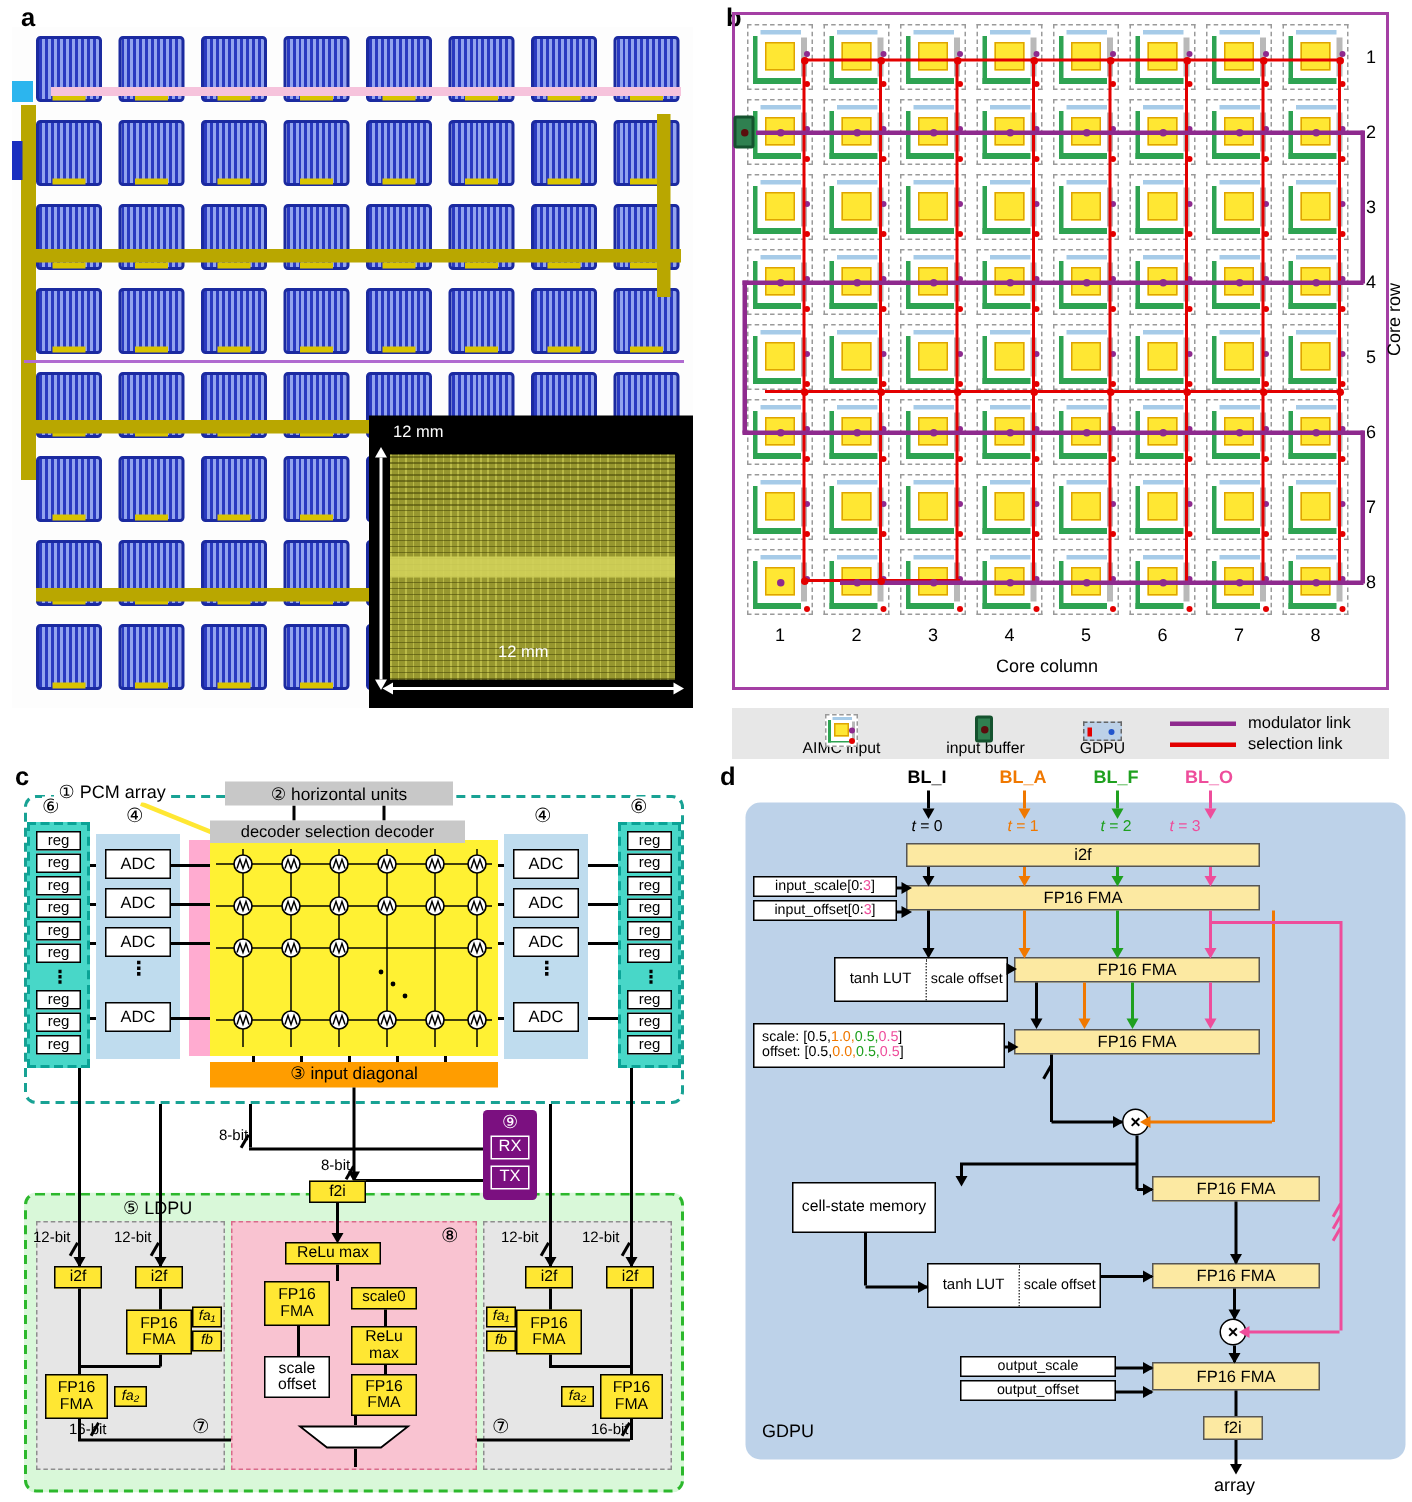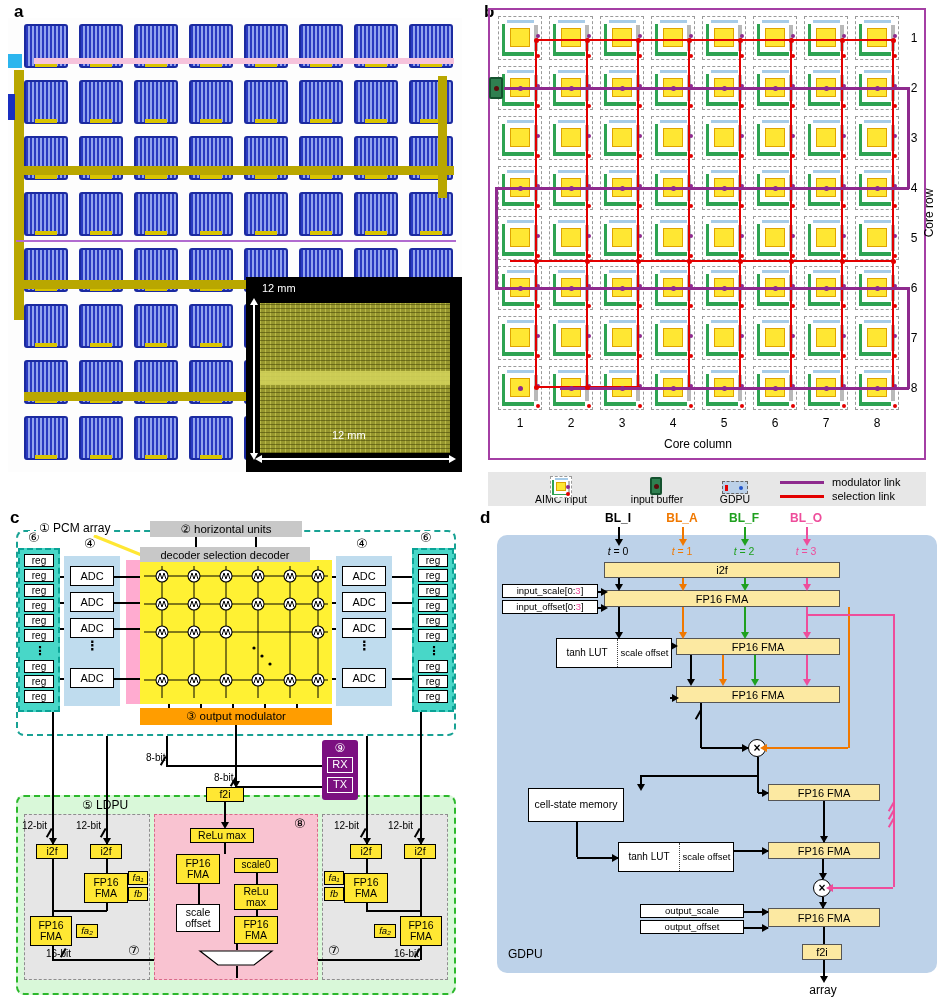--- a/index.html
+++ b/index.html
@@ -371,21 +371,21 @@
         <use href="#pcmcell" x="86" y="120"></use>
         <use href="#pcmcell" x="118" y="120"></use>
         <use href="#pcmcell" x="150" y="120"></use>
         <use href="#pcmcell" x="178" y="120"></use>
         <circle cx="114" cy="88" r="1.6"></circle>
         <circle cx="122" cy="96" r="1.6"></circle>
         <circle cx="130" cy="104" r="1.6"></circle>
       </svg>
   </div>
 
-  <div class="bx" style="left:140px;top:708px;width:192px;height:17px;background:#ff9d00;border:none;font-size:11.5px">③ output modulator</div>
+  <div class="bx" style="left:140px;top:708px;width:192px;height:17px;background:#ff9d00;border:none;font-size:11.5px">③ input diagonal</div>
 
   <div class="abs" style="left:322px;top:740px;width:36px;height:60px;background:#7b1080;border-radius:3px;z-index:4">
     <div class="t c" style="left:0;top:2px;width:36px;color:#fff;font-size:12px">⑨</div>
     <div class="bx" style="left:5px;top:17px;width:26px;height:16px;background:transparent;border:1.5px solid #fff;color:#fff;font-size:11px">RX</div>
     <div class="bx" style="left:5px;top:37px;width:26px;height:16px;background:transparent;border:1.5px solid #fff;color:#fff;font-size:11px">TX</div>
   </div>
   <div class="t" style="left:146px;top:752px;font-size:10px">8-bit</div>
   <div class="t" style="left:214px;top:772px;font-size:10px">8-bit</div>
 
   <div class="abs" style="left:16px;top:795px;width:440px;height:200px;background:#d9f8d9;border:2px dashed #2cb82c;border-radius:8px"></div>
@@ -447,20 +447,24 @@
       <span style="color: rgb(238, 77, 155);">3</span>
       <span style="color: rgb(0, 0, 0);">]</span>
     </div>
 
   <div class="bx" style="left:556px;top:638px;width:116px;height:30px;padding:0">
     <div style="width:60px;font-size:10px">tanh LUT</div>
     <div class="c" style="flex:1;border-left:1px dotted #444;height:100%;font-size:9.5px">scale offset</div>
   </div>
   <div class="bar" style="left:676px;top:638px;width:164px;height:17px">FP16 FMA</div>
 
+  <div class="bx" style="left:502px;top:682px;width:168px;height:30px;flex-direction:column;align-items:flex-start;padding-left:5px">
+    <div style="font-size:9.5px"><span style="color: rgb(0, 0, 0);">scale: [</span><span style="color: rgb(0, 0, 0);">0.5,</span><span style="color: rgb(240, 120, 0);">1.0,</span><span style="color: rgb(31, 160, 31);">0.5,</span><span style="color: rgb(238, 77, 155);">0.5</span><span style="color: rgb(0, 0, 0);">]</span></div>
+    <div style="font-size:9.5px"><span style="color: rgb(0, 0, 0);">offset: [</span><span style="color: rgb(0, 0, 0);">0.5,</span><span style="color: rgb(240, 120, 0);">0.0,</span><span style="color: rgb(31, 160, 31);">0.5,</span><span style="color: rgb(238, 77, 155);">0.5</span><span style="color: rgb(0, 0, 0);">]</span></div>
+  </div>
   <div class="bar" style="left:676px;top:686px;width:164px;height:17px">FP16 FMA</div>
 
   <div class="mult" style="left:748px;top:739px;width:18px;height:18px">×</div>
   <div class="bar" style="left:768px;top:784px;width:112px;height:17px">FP16 FMA</div>
   <div class="bx" style="left:528px;top:788px;width:96px;height:34px">cell-state memory</div>
 
   <div class="bx" style="left:618px;top:842px;width:116px;height:30px;padding:0">
     <div style="width:60px;font-size:10px">tanh LUT</div>
     <div class="c" style="flex:1;border-left:1px dotted #444;height:100%;font-size:9.5px">scale offset</div>
   </div>
@@ -1218,21 +1222,21 @@
     <div style="position: absolute; box-sizing: border-box; width: 0px; height: 0px; border-left: 4px solid transparent; border-right: 4px solid transparent; border-top: 7px solid rgb(240, 120, 0); left: 678.75px; top: 632px;"></div>
     <div style="position: absolute; box-sizing: border-box; left: 722px; top: 511px; width: 44px; text-align: center; white-space: nowrap; font-size: 12px; font-weight: 600; color: rgb(31, 160, 31);">BL_F</div>
     <div style="position: absolute; box-sizing: border-box; left: 722px; top: 545px; width: 44px; text-align: center; font-size: 10.5px;"><span style="color: rgb(31, 160, 31); font-style: italic;">t</span><span style="color: rgb(31, 160, 31);"> = 2</span></div>
     <div style="position: absolute; box-sizing: border-box; left: 744px; top: 527px; width: 1.5px; height: 12px; background: rgb(31, 160, 31);"></div>
     <div style="position: absolute; box-sizing: border-box; width: 0px; height: 0px; border-left: 4px solid transparent; border-right: 4px solid transparent; border-top: 7px solid rgb(31, 160, 31); left: 740.75px; top: 539px;"></div>
     <div style="position: absolute; box-sizing: border-box; left: 744px; top: 578px; width: 1.5px; height: 7px; background: rgb(31, 160, 31);"></div>
     <div style="position: absolute; box-sizing: border-box; width: 0px; height: 0px; border-left: 4px solid transparent; border-right: 4px solid transparent; border-top: 7px solid rgb(31, 160, 31); left: 740.75px; top: 584px;"></div>
     <div style="position: absolute; box-sizing: border-box; left: 744px; top: 607px; width: 1.5px; height: 26px; background: rgb(31, 160, 31);"></div>
     <div style="position: absolute; box-sizing: border-box; width: 0px; height: 0px; border-left: 4px solid transparent; border-right: 4px solid transparent; border-top: 7px solid rgb(31, 160, 31); left: 740.75px; top: 632px;"></div>
     <div style="position: absolute; box-sizing: border-box; left: 784px; top: 511px; width: 44px; text-align: center; white-space: nowrap; font-size: 12px; font-weight: 600; color: rgb(238, 77, 155);">BL_O</div>
-    <div style="position: absolute; box-sizing: border-box; left: 784px; top: 545px; width: 44px; text-align: center; font-size: 10.5px;"><span style="color: rgb(238, 77, 155); font-style: italic;">t</span><span style="color: rgb(238, 77, 155);"> = 3</span></div>
+    <div style="position: absolute; box-sizing: border-box; left: 768px; top: 545px; width: 44px; text-align: center; font-size: 10.5px;"><span style="color: rgb(238, 77, 155); font-style: italic;">t</span><span style="color: rgb(238, 77, 155);"> = 3</span></div>
     <div style="position: absolute; box-sizing: border-box; left: 806px; top: 527px; width: 1.5px; height: 12px; background: rgb(238, 77, 155);"></div>
     <div style="position: absolute; box-sizing: border-box; width: 0px; height: 0px; border-left: 4px solid transparent; border-right: 4px solid transparent; border-top: 7px solid rgb(238, 77, 155); left: 802.75px; top: 539px;"></div>
     <div style="position: absolute; box-sizing: border-box; left: 806px; top: 578px; width: 1.5px; height: 7px; background: rgb(238, 77, 155);"></div>
     <div style="position: absolute; box-sizing: border-box; width: 0px; height: 0px; border-left: 4px solid transparent; border-right: 4px solid transparent; border-top: 7px solid rgb(238, 77, 155); left: 802.75px; top: 584px;"></div>
     <div style="position: absolute; box-sizing: border-box; left: 806px; top: 607px; width: 1.5px; height: 26px; background: rgb(238, 77, 155);"></div>
     <div style="position: absolute; box-sizing: border-box; width: 0px; height: 0px; border-left: 4px solid transparent; border-right: 4px solid transparent; border-top: 7px solid rgb(238, 77, 155); left: 802.75px; top: 632px;"></div>
     <div style="position: absolute; box-sizing: border-box; left: 598px; top: 591px; width: 4px; height: 1.5px; background: rgb(0, 0, 0);"></div>
     <div style="position: absolute; box-sizing: border-box; width: 0px; height: 0px; border-top: 4px solid transparent; border-bottom: 4px solid transparent; border-left: 7px solid rgb(0, 0, 0); left: 601px; top: 587.7px;"></div>
     <div style="position: absolute; box-sizing: border-box; left: 598px; top: 607px; width: 4px; height: 1.5px; background: rgb(0, 0, 0);"></div>
     <div style="position: absolute; box-sizing: border-box; width: 0px; height: 0px; border-top: 4px solid transparent; border-bottom: 4px solid transparent; border-left: 7px solid rgb(0, 0, 0); left: 601px; top: 603.7px;"></div>

